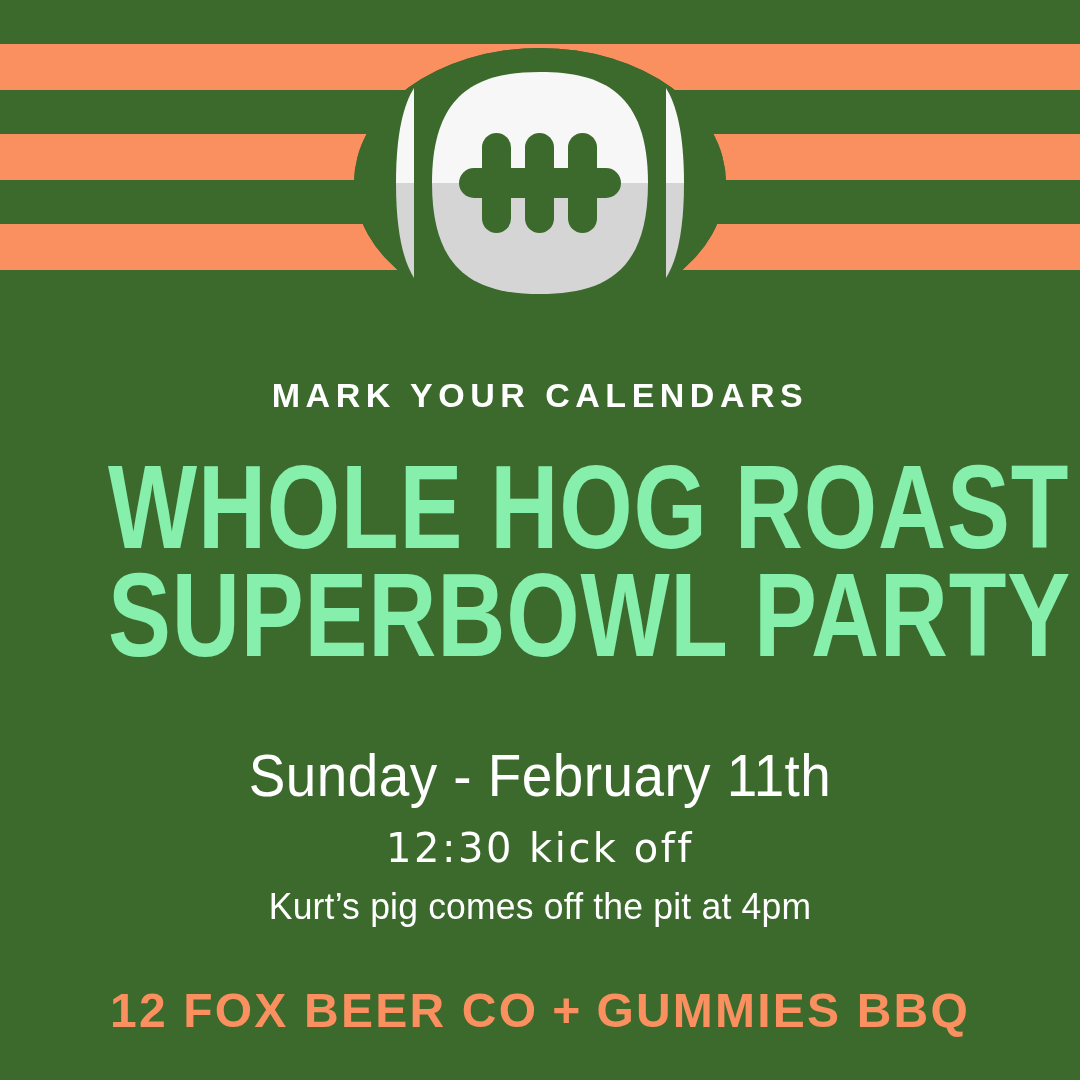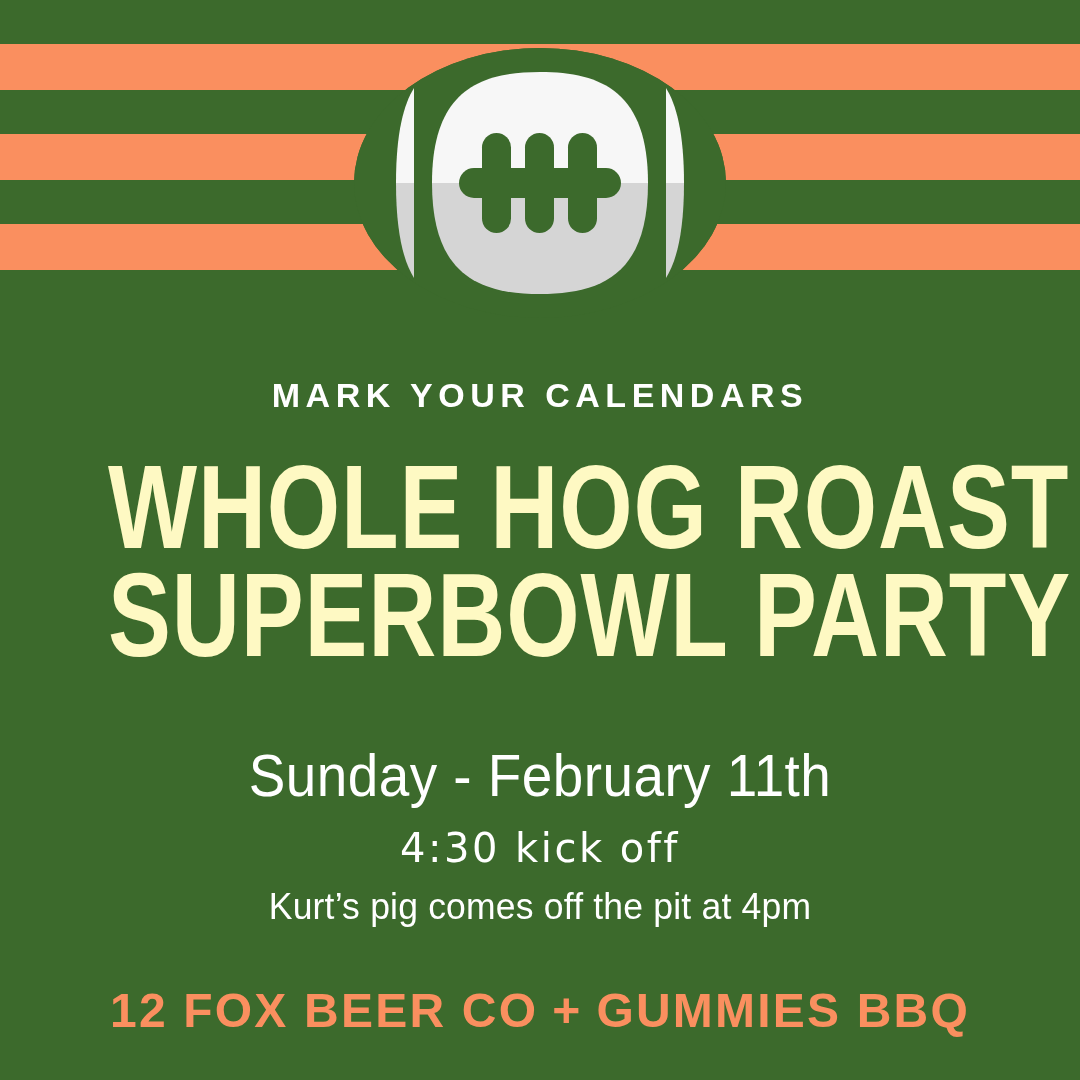--- a/index.html
+++ b/index.html
@@ -46,21 +46,21 @@
     letter-spacing: 5.5px;
     line-height: 1;
     margin: 0;
     padding-top: 58px;
     white-space: nowrap;
   }
 
   .headline {
     margin: 0;
     padding: 0;
-    color: #fef9c3;
+    color: #86efac;
   }
   .headline-line {
     display: block;
     font-family: "Liberation Sans Narrow", "Liberation Sans", sans-serif;
     font-weight: bold;
     font-size: 118px;
     line-height: 0.97;
     letter-spacing: 1px;
     transform: scaleX(0.80);
     transform-origin: center center;
@@ -190,21 +190,21 @@
 
     <p class="eyebrow">MARK YOUR CALENDARS</p>
 
     <h1 class="headline">
       <span class="headline-line l1">WHOLE HOG ROAST</span>
       <span class="headline-line l2">SUPERBOWL PARTY</span>
     </h1>
 
     <p class="date-line">Sunday - February 11th</p>
 
-    <p class="kickoff-line">4:30 kick off</p>
+    <p class="kickoff-line">12:30 kick off</p>
 
     <p class="detail-line">Kurt’s pig comes off the pit at 4pm</p>
 
     <p class="sponsors">
       <span>12 FOX BEER CO</span><span class="plus">+</span><span>GUMMIES BBQ</span>
     </p>
 
   </div>
 </div>
 

